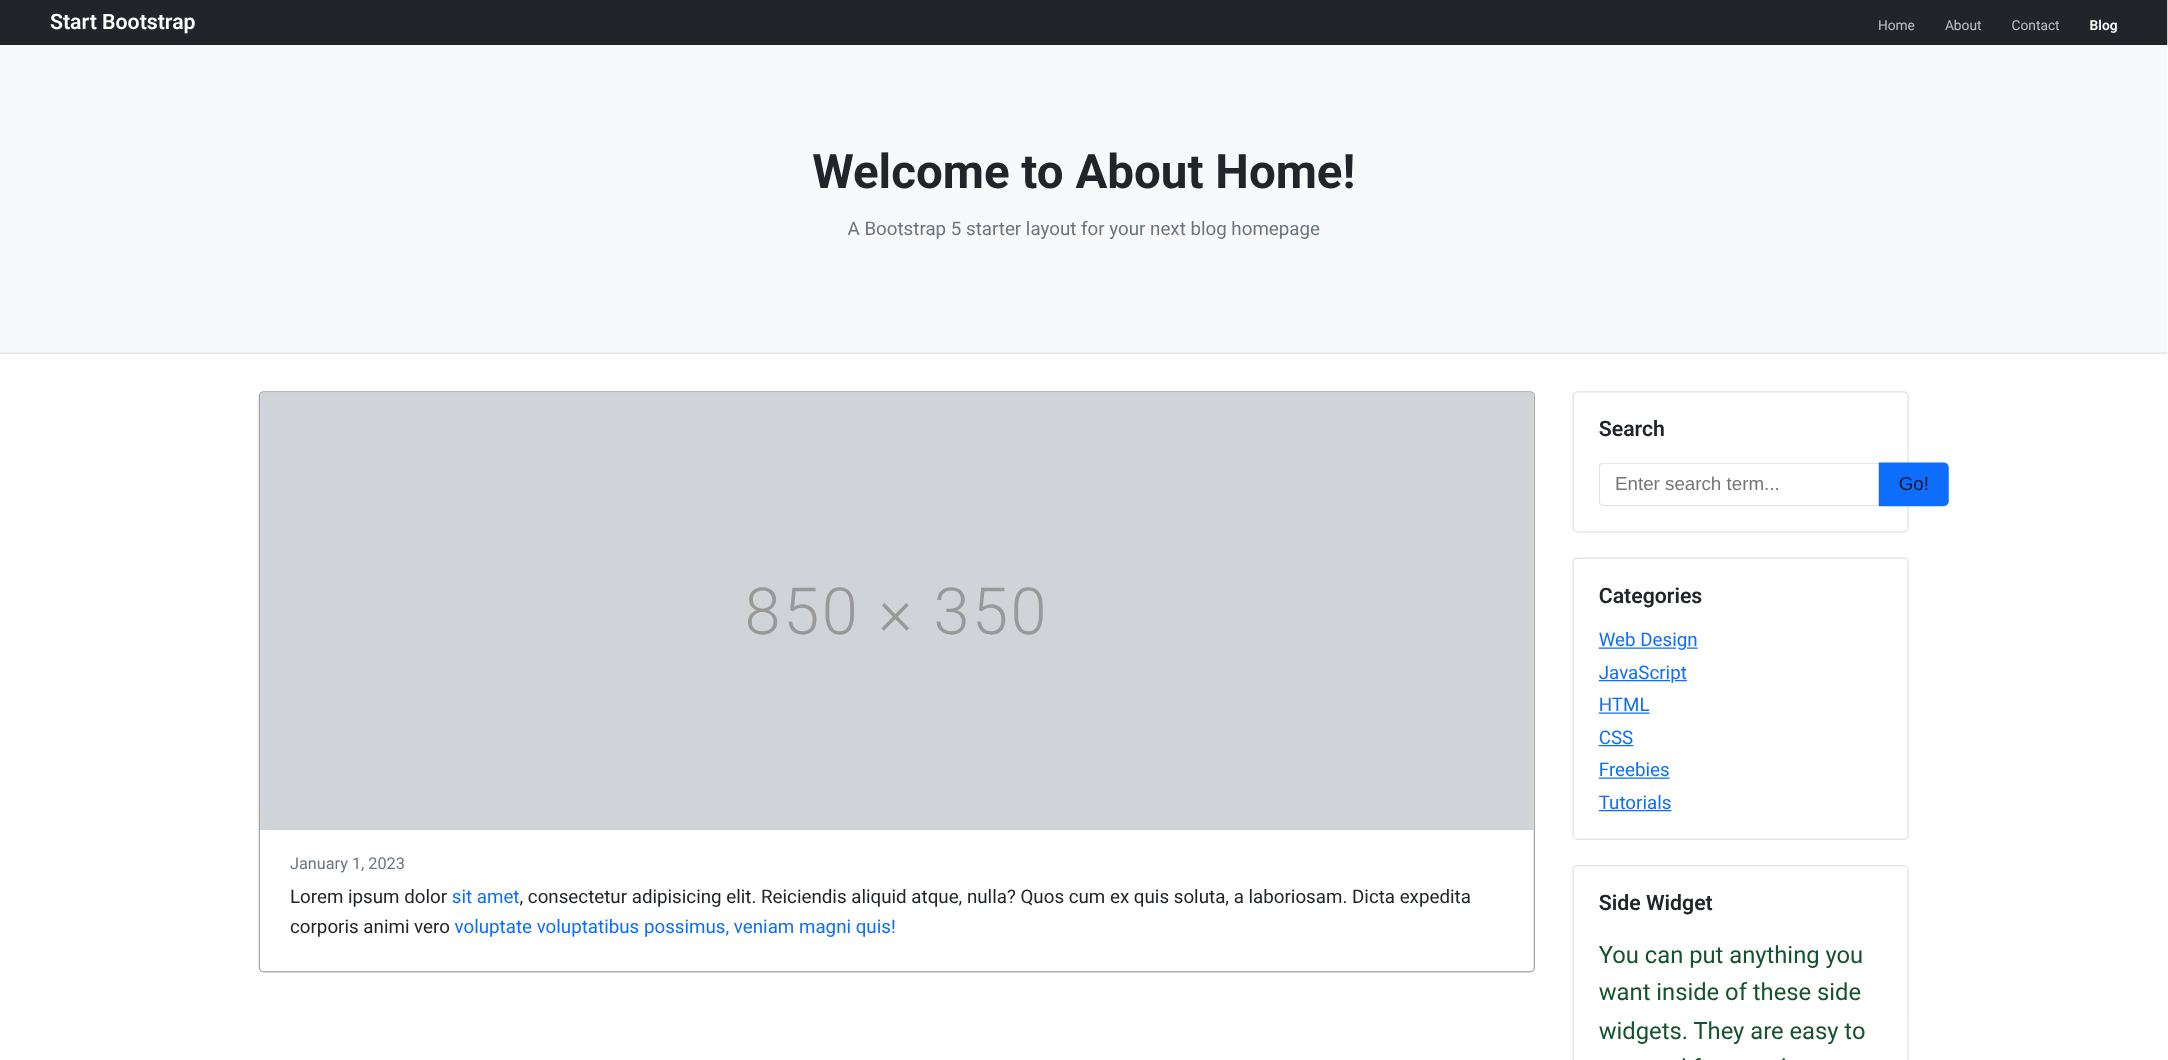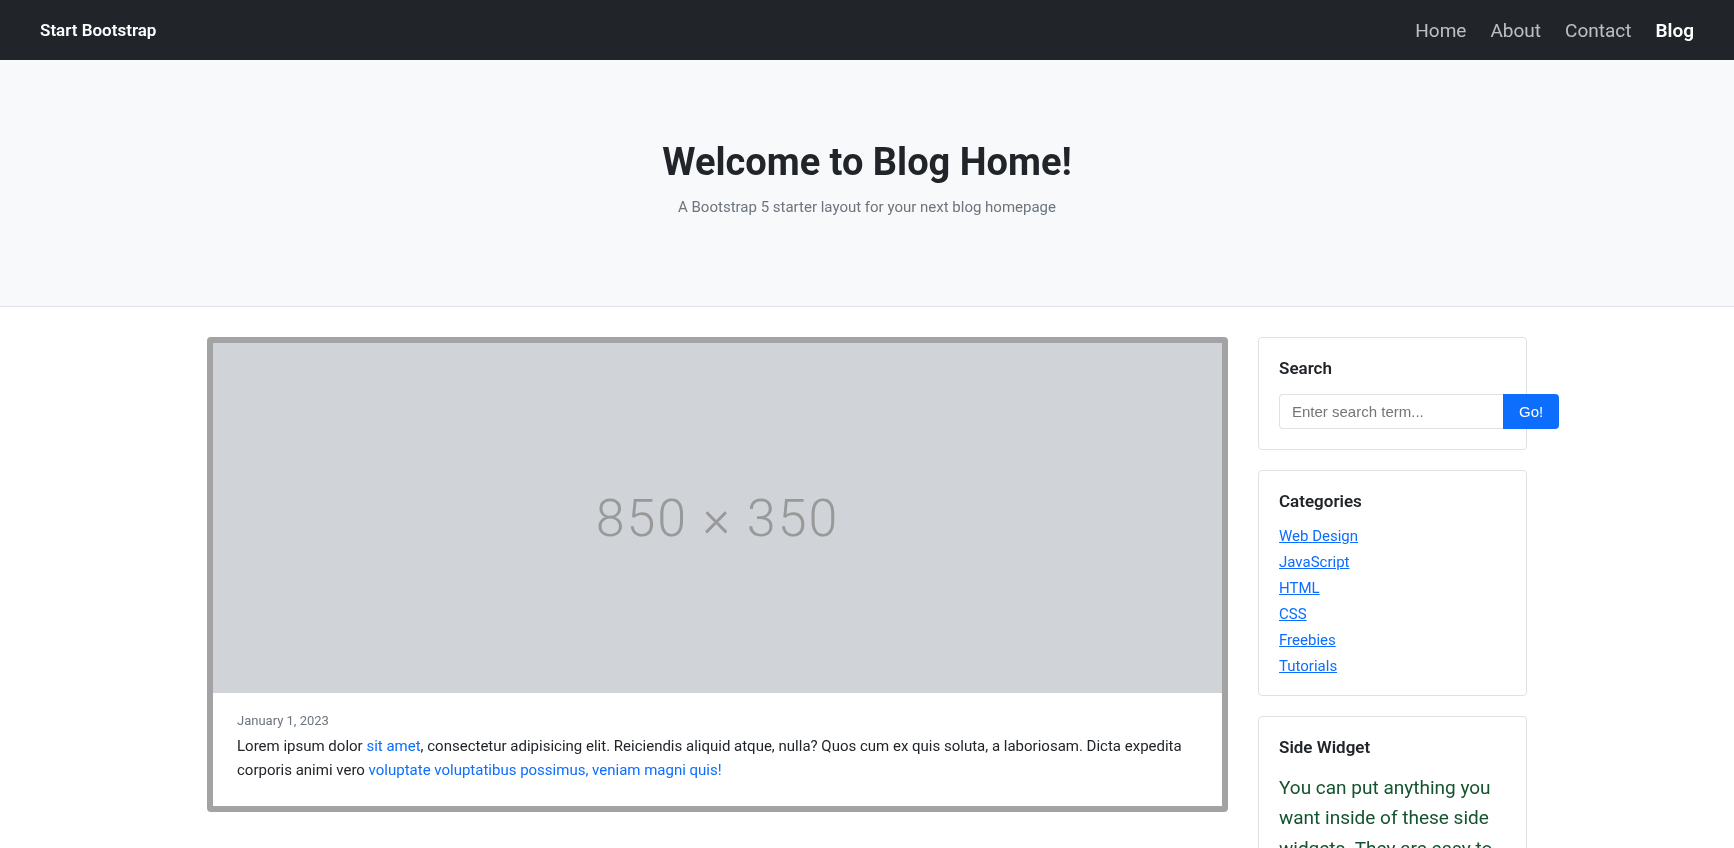--- a/index.html
+++ b/index.html
@@ -12,21 +12,21 @@
       font-family: -apple-system, BlinkMacSystemFont, "Segoe UI", Roboto, "Helvetica Neue", Arial, sans-serif;
       background-color: #fff;
       color: #212529;
       font-size: 16px;
     }
 
     
     .navbar {
       background-color: #212529;
       padding: 0 40px;
-      height: 60px;
+      height: 36px;
       display: flex;
       align-items: center;
       justify-content: space-between;
     }
 
     .navbar-brand {
       color: #fff;
       font-weight: 600;
       font-size: 17px;
       text-decoration: none;
@@ -35,21 +35,21 @@
     .navbar-nav {
       display: flex;
       gap: 24px;
       list-style: none;
       align-items: center;
     }
 
     .navbar-nav li a {
       color: rgba(255,255,255,0.7);
       text-decoration: none;
-      font-size: 19px;
+      font-size: 11px;
     }
 
     .navbar-nav li a.active {
       color: #fff;
       font-weight: 600;
     }
 
     
     .hero {
       background-color: #f8f9fa;
@@ -79,21 +79,21 @@
       gap: 30px;
     }
 
     
     .blog-main {
       flex: 1;
       min-width: 0;
     }
 
     .featured-post {
-      border: 6px solid #a3a3a3;
+      border: 1px solid #a3a3a3;
       border-radius: 4px;
       overflow: hidden;
     }
 
     .placeholder-img {
       background-color: #d0d4d8;
       width: 100%;
       height: 350px;
       display: flex;
       align-items: center;
@@ -169,21 +169,21 @@
       border: 1px solid #dee2e6;
       border-right: none;
       border-radius: 4px 0 0 4px;
       font-size: 15px;
       color: #6c757d;
       outline: none;
     }
 
     .search-btn {
       background-color: #0d6efd;
-      color: #ffffff;
+      color: #0f172a;
       border: none;
       padding: 8px 16px;
       border-radius: 0 4px 4px 0;
       font-size: 15px;
       font-weight: 500;
       cursor: pointer;
     }
 
     
     .categories-grid {
@@ -220,21 +220,21 @@
     <li>
       <a>Contact</a>
     </li>
     <li>
       <a class="active">Blog</a>
     </li>
   </ul>
 </nav>
 
 <div class="hero">
-  <h1>Welcome to Blog Home!</h1>
+  <h1>Welcome to About Home!</h1>
   <p>A Bootstrap 5 starter layout for your next blog homepage</p>
 </div>
 
 <div class="main-container">
 
   <div class="blog-main">
     <div class="featured-post">
 
       <div class="placeholder-img">
         <span>850 × 350</span>

